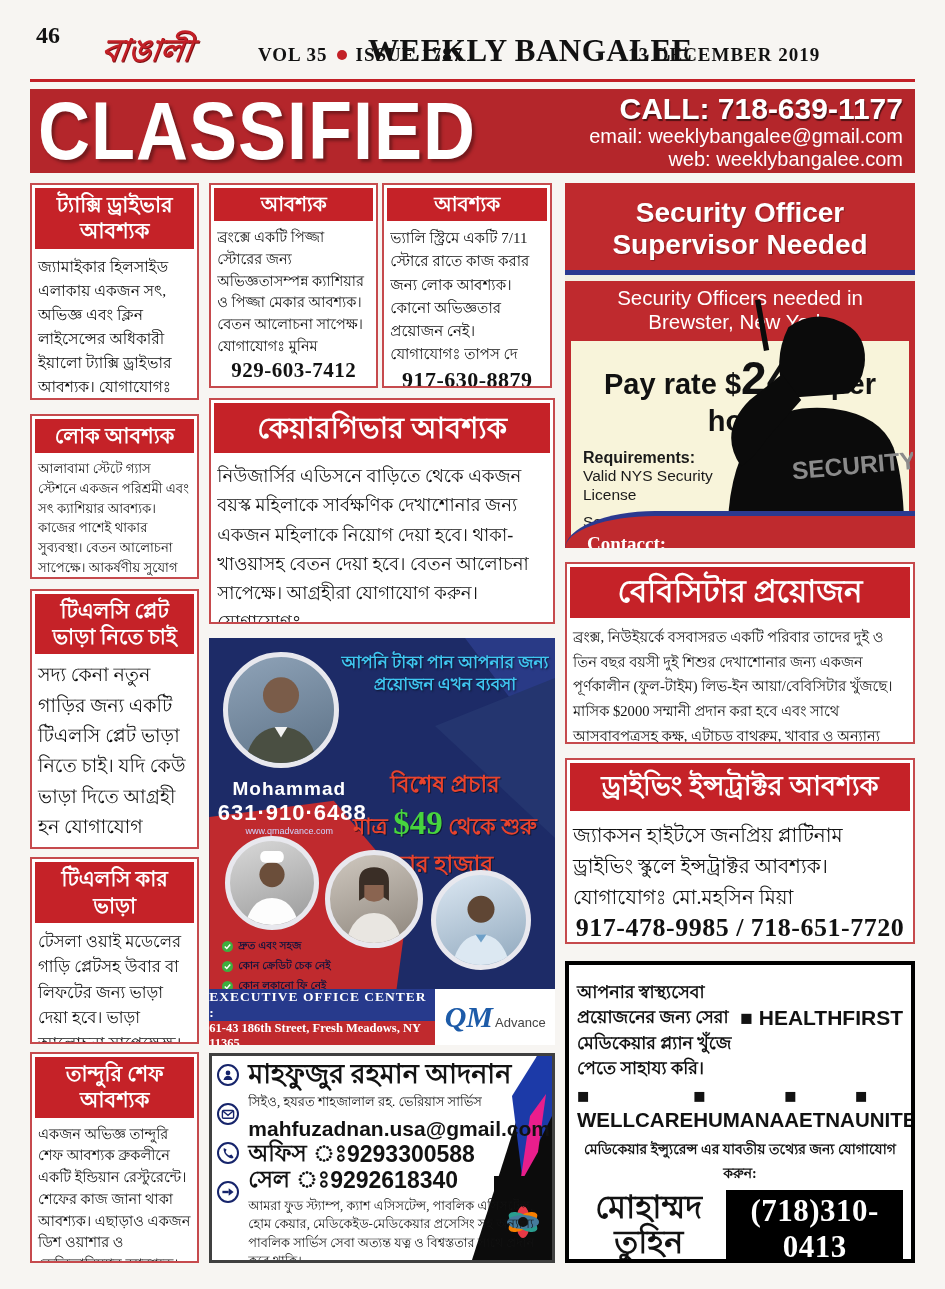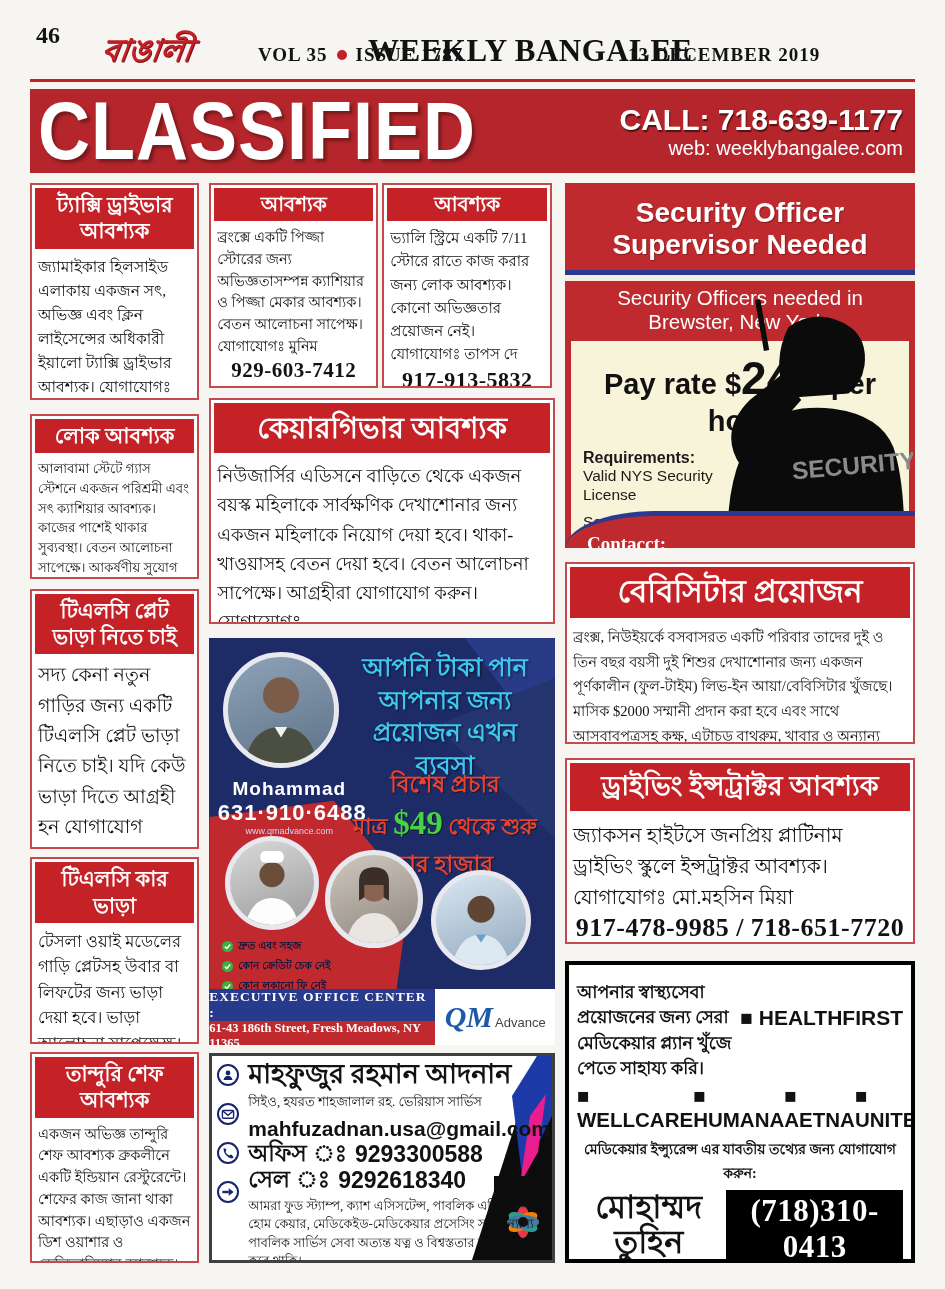--- a/index.html
+++ b/index.html
@@ -65,21 +65,21 @@
 
   
   .qm { position:relative; background:#1d2b67; overflow:hidden; color:#fff; }
   .qm-tri { position:absolute; right:0; top:0; width:150px; height:120px; background:#2d3f8f; clip-path:polygon(100% 0, 100% 100%, 40% 0); opacity:.8; }
   .qm-tri2 { position:absolute; right:0; top:40px; width:120px; height:160px; background:#24356f; clip-path:polygon(100% 0, 100% 100%, 0 30%); }
   .qm-redband { position:absolute; left:0; top:0; width:100%; height:100%; background:#c02a2e; clip-path:polygon(0 44%, 36% 40%, 58% 62%, 52% 100%, 0 100%); }
   .qm-photo { position:absolute; left:14px; top:14px; width:116px; height:116px; border-radius:50%; border:5px solid #e8e8ee; overflow:hidden; background:linear-gradient(160deg,#8fa3b8,#5d7287); }
   .qm-name { position:absolute; left:0; top:140px; width:160px; text-align:center; font-weight:bold; font-size:19px; letter-spacing:1px; }
   .qm-phone { position:absolute; left:0; top:162px; width:166px; text-align:center; font-weight:bold; font-size:22px; letter-spacing:1px; }
   .qm-site { position:absolute; left:0; top:188px; width:160px; text-align:center; font-size:9px; color:#cfd6ff; }
-  .qm-head { position:absolute; right:6px; top:14px; width:208px; text-align:center; color:#3fc6f0; font-weight:bold; font-size:25px; line-height:1.3; text-shadow:1px 1px 2px rgba(0,0,0,.6); }
+  .qm-head { position:absolute; right:6px; top:14px; width:208px; text-align:center; color:#3fc6f0; font-weight:bold; font-size:17px; line-height:1.3; text-shadow:1px 1px 2px rgba(0,0,0,.6); }
   .qm-promo { position:absolute; right:4px; top:128px; width:212px; text-align:center; }
   .qm-promo1 { color:#e8432d; font-weight:bold; font-size:23px; text-shadow:1px 1px 0 rgba(0,0,0,.5); }
   .qm-promo2 { color:#e8432d; font-weight:bold; font-size:22px; text-shadow:1px 1px 0 rgba(0,0,0,.5); }
   .qm-promo2 .g { color:#47d43e; font-size:33px; }
   .qm-promo3 { color:#e8432d; font-weight:bold; font-size:23px; text-shadow:1px 1px 0 rgba(0,0,0,.5); }
   .qm-circ { position:absolute; border-radius:50%; border:5px solid #e8e8ee; overflow:hidden; }
   .qm-c1 { left:16px; top:198px; width:94px; height:94px; background:linear-gradient(160deg,#d9d9d9,#9a9a9a); }
   .qm-c2 { left:116px; top:212px; width:98px; height:98px; background:linear-gradient(160deg,#cfc8bf,#8d857c); }
   .qm-c3 { left:222px; top:232px; width:100px; height:100px; background:linear-gradient(160deg,#dbe7f2,#90a8bd); }
   .qm-bullets { position:absolute; left:13px; top:300px; width:200px; }
@@ -95,21 +95,21 @@
   .qm-logo-sub { color:#444; font-size:13px; font-family:"Liberation Sans",sans-serif; margin-top:10px; }
 
   
   .adn { border:3px solid #404040; background:#fff; position:relative; display:flex; overflow:hidden; }
   .adn-rail { width:32px; padding:8px 0 0 5px; display:flex; flex-direction:column; gap:17px; }
   .adn-ic { width:22px; height:22px; border-radius:50%; border:2px solid #16246b; display:flex; align-items:center; justify-content:center; background:#fff; }
   .adn-main { flex:1; padding:4px 2px 0 4px; position:relative; z-index:2; }
   .adn-title { font-weight:bold; font-size:27px; line-height:1.1; }
   .adn-sub { font-size:13px; margin-top:2px; }
   .adn-email { font-family:"Liberation Sans",sans-serif; font-weight:bold; font-size:21px; margin-top:4px; }
-  .adn-line { display:flex; gap:8px; font-weight:bold; font-size:23px; line-height:1.15; }
+  .adn-line { display:flex; gap:0; font-weight:bold; font-size:23px; line-height:1.15; }
   .adn-line .num { font-family:"Liberation Sans",sans-serif; }
   .adn-body { font-size:12.8px; line-height:1.45; margin-top:3px; width:97%; }
   .adn-deco { position:absolute; right:0; top:0; width:110px; height:100%; z-index:1; }
 
   
   .med { border:4px solid #000; background:#fff; padding:5px 8px; display:flex; flex-direction:column; overflow:hidden; }
   .med-hdr { position:relative; height:62px; background:#000; display:flex; align-items:center; justify-content:center; overflow:hidden; }
   .med-cornL, .med-cornR { position:absolute; top:0; bottom:0; width:64px; background:#9a9a9a; }
   .med-cornL { left:0; clip-path:polygon(0 0, 100% 0, 55% 100%, 0 100%); }
   .med-cornR { right:0; clip-path:polygon(0 0, 100% 0, 100% 100%, 45% 100%); }
@@ -141,20 +141,21 @@
   </div>
   <div class="masthead">WEEKLY BANGALEE</div>
   <div class="hdate">13 DECEMBER 2019</div>
   <div class="hrule"></div>
 </div>
 
 <div class="banner">
   <div class="banner-title">CLASSIFIED</div>
   <div class="banner-contact">
     <div class="banner-call">CALL: 718-639-1177</div>
+    <div class="banner-email">email: weeklybangalee@gmail.com</div>
     <div class="banner-web">web: weeklybangalee.com</div>
   </div>
 </div>
 
 <div class="columns">
 
   <div class="col col-l">
 
     <div class="sad mb14" style="height:218px">
       <div class="h">ট্যাক্সি ড্রাইভার আবশ্যক</div>
@@ -193,21 +194,21 @@
     <div class="toprow mb10" style="height:205px">
       <div class="sad" style="width:169px">
         <div class="h" style="font-size:20px">আবশ্যক</div>
         <div class="b" style="font-size:14.5px;line-height:1.5">ব্রংক্সে একটি পিজ্জা স্টোরের জন্য অভিজ্ঞতাসম্পন্ন ক্যাশিয়ার ও পিজ্জা মেকার আবশ্যক। বেতন আলোচনা সাপেক্ষ। যোগাযোগঃ মুনিম</div>
         <div class="p" style="font-size:21px">929-603-7412</div>
         <div class="r">1783-01</div>
       </div>
       <div class="sad" style="width:170px">
         <div class="h" style="font-size:20px">আবশ্যক</div>
         <div class="b" style="font-size:15px;line-height:1.55">ভ্যালি স্ট্রিমে একটি 7/11 স্টোরে রাতে কাজ করার জন্য লোক আবশ্যক। কোনো অভিজ্ঞতার প্রয়োজন নেই। যোগাযোগঃ তাপস দে</div>
-        <div class="p" style="font-size:22px">917-913-5832</div>
+        <div class="p" style="font-size:22px">917-630-8879</div>
 
       </div>
     </div>
 
     <div class="sad care mb14" style="height:226px">
       <div class="h">কেয়ারগিভার আবশ্যক</div>
       <div class="b">নিউজার্সির এডিসনে বাড়িতে থেকে একজন বয়স্ক মহিলাকে সার্বক্ষণিক দেখাশোনার জন্য একজন মহিলাকে নিয়োগ দেয়া হবে। থাকা-খাওয়াসহ বেতন দেয়া হবে। বেতন আলোচনা সাপেক্ষে। আগ্রহীরা যোগাযোগ করুন। যোগাযোগঃ</div>
 
     </div>
 

